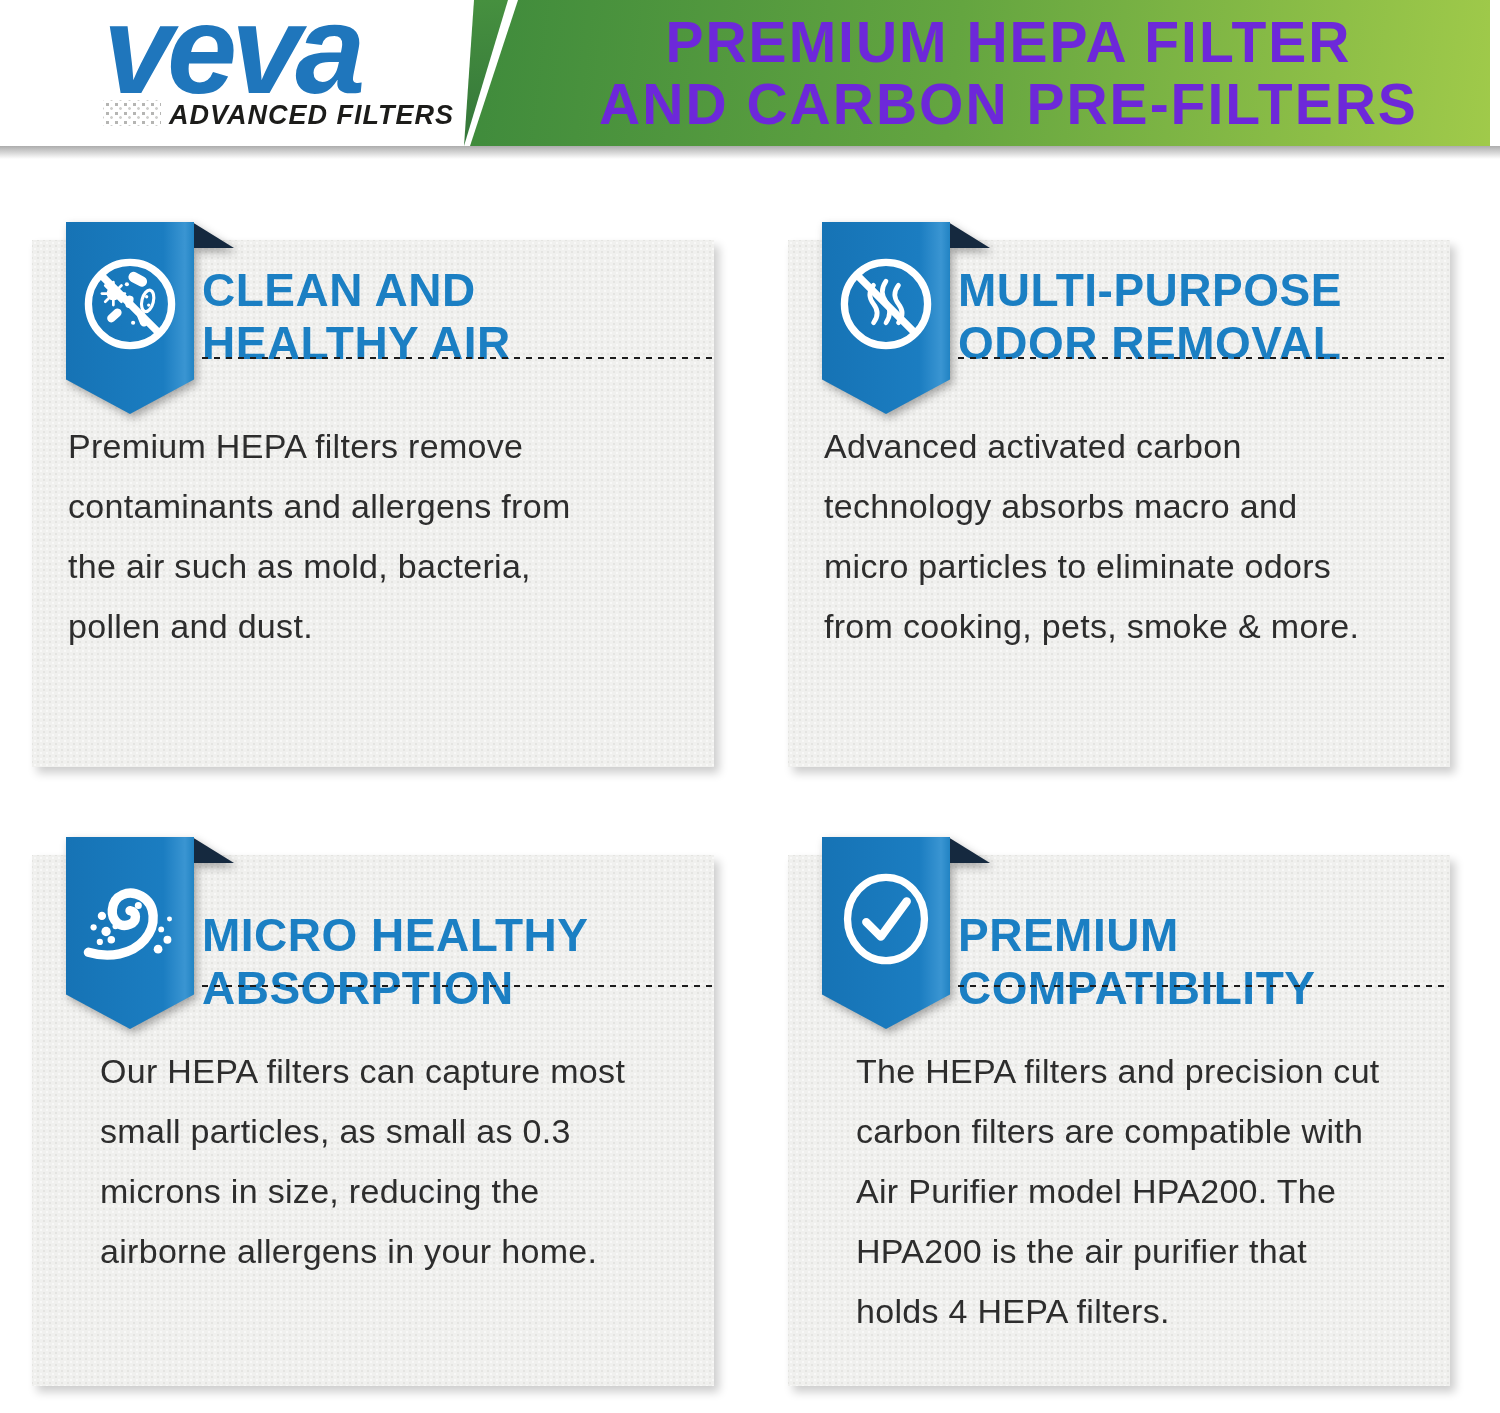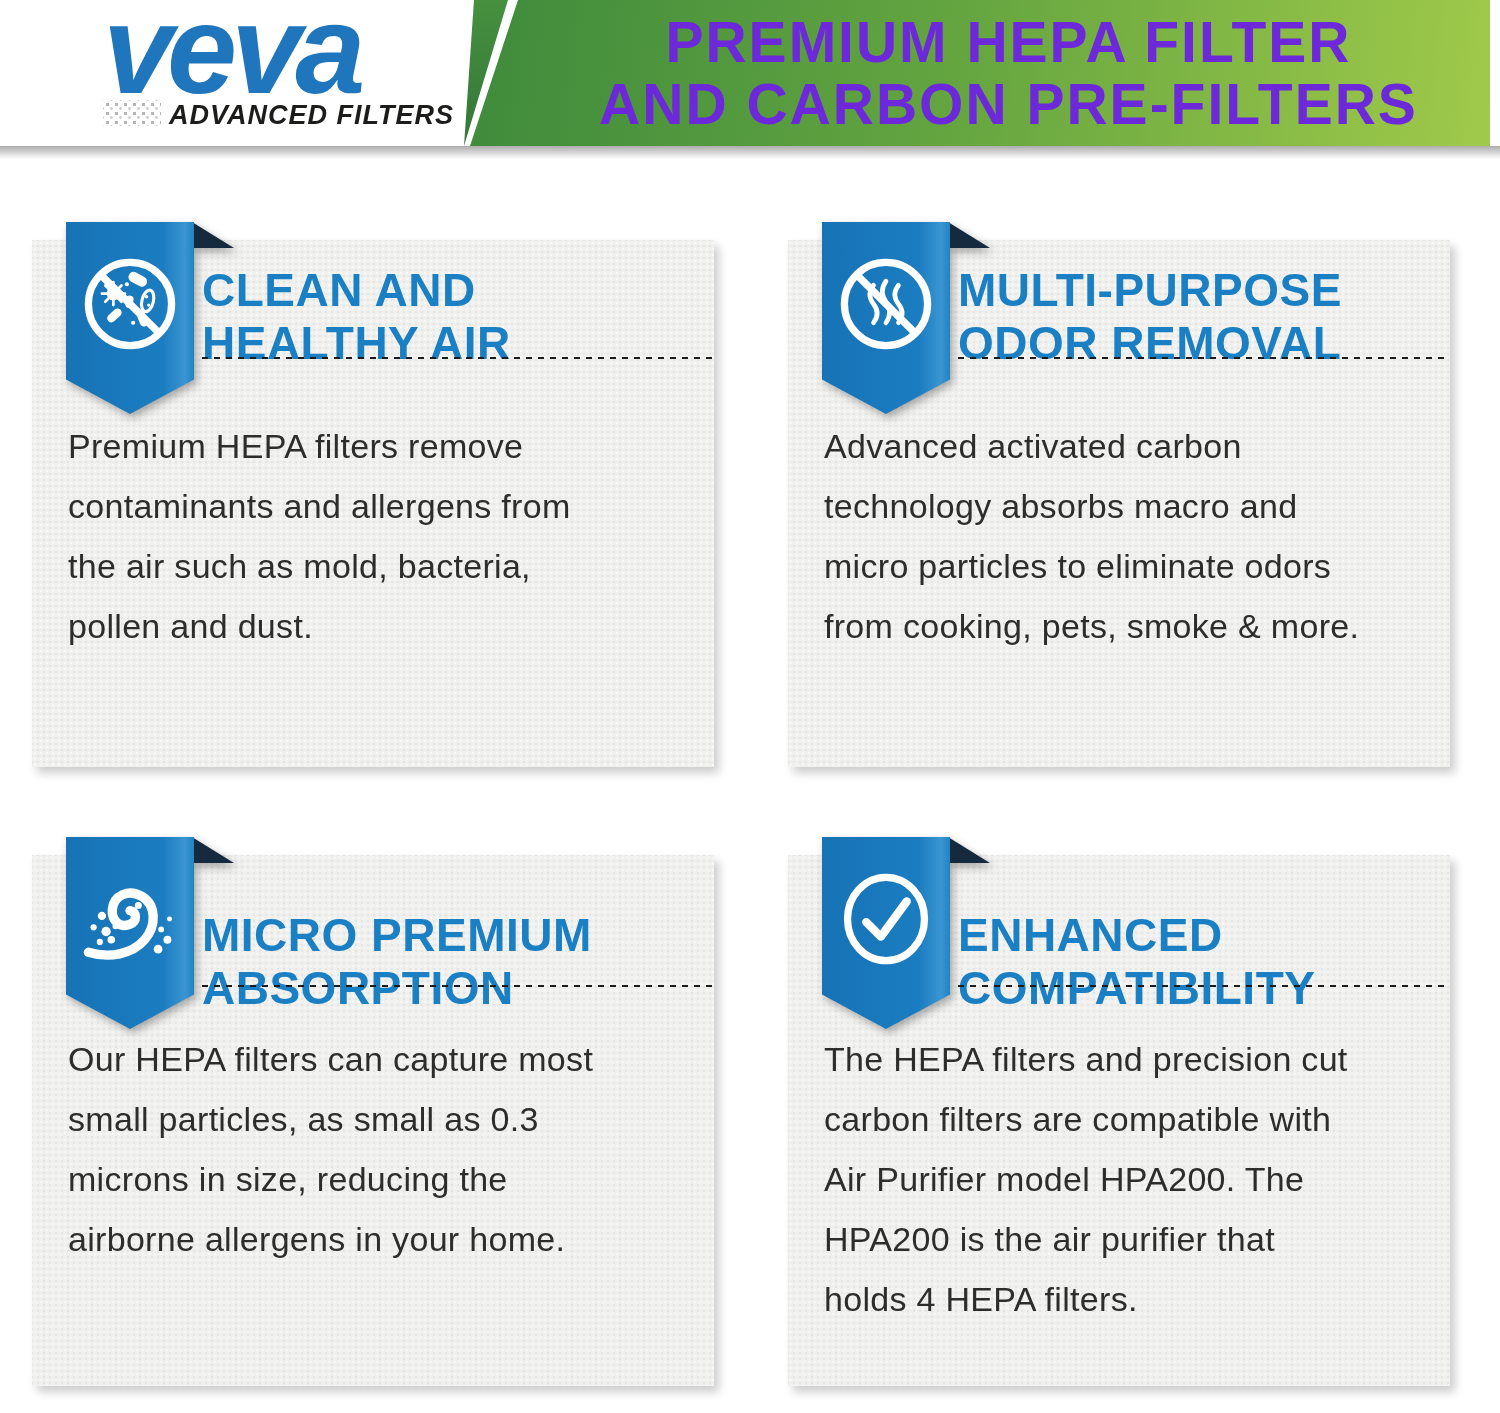--- a/index.html
+++ b/index.html
@@ -96,21 +96,21 @@
   .card-body {
     position:absolute; left:36px; right:26px;
     color:#2d2d2d; font-size:34px; line-height:60px; letter-spacing:.3px;
     white-space:pre-line;
   }
   .card1 .card-title, .card2 .card-title { top:24px; }
   .card1 .card-dash,  .card2 .card-dash  { top:117px; }
   .card1 .card-body,  .card2 .card-body  { top:176px; }
   .card3 .card-title, .card4 .card-title { top:54px; }
   .card3 .card-dash,  .card4 .card-dash  { top:130px; }
-  .card3 .card-body,  .card4 .card-body  { top:174px; }
+  .card3 .card-body,  .card4 .card-body  { top:186px;margin-left:32px; }
 </style>
 </head>
 <body>
 
 <div id="app">
 
   <div class="header">
     <div class="logo">
       <div class="logo-brand">veva</div>
       <div class="logo-sub">
@@ -206,42 +206,42 @@
               <circle cx="80" cy="60" r="2.8"></circle>
                 <circle cx="86" cy="70" r="3.8"></circle>
               <circle cx="77" cy="79" r="4.2"></circle>
                 <circle cx="88" cy="50" r="2.4"></circle>
               <circle cx="58" cy="37" r="3.4"></circle>
             </g>
           </g>
         </svg>
       </div>
     </div>
-    <div class="card-title">MICRO PREMIUM
+    <div class="card-title">MICRO HEALTHY
 ABSORPTION</div>
     <div class="card-dash"></div>
     <div class="card-body">Our HEPA filters can capture most
 small particles, as small as 0.3
 microns in size, reducing the
 airborne allergens in your home.</div>
   </div>
 
   <div class="card card4">
     <div class="ribbon-wrap">
       <div class="fold"></div>
       <div class="ribbon">
         <svg width="104" height="104" viewBox="0 0 100 100">
           <g fill="none" stroke="#ffffff" stroke-linecap="round" stroke-linejoin="round">
             <ellipse cx="50" cy="50" rx="37" ry="40" stroke-width="7"></ellipse>
             <path d="M31,53 L45,67 L70,33" stroke-width="8"></path>
           </g>
         </svg>
       </div>
     </div>
-    <div class="card-title">ENHANCED
+    <div class="card-title">PREMIUM
 COMPATIBILITY</div>
     <div class="card-dash"></div>
     <div class="card-body">The HEPA filters and precision cut
 carbon filters are compatible with
 Air Purifier model HPA200. The
 HPA200 is the air purifier that
 holds 4 HEPA filters.</div>
   </div>
 
 </div>

